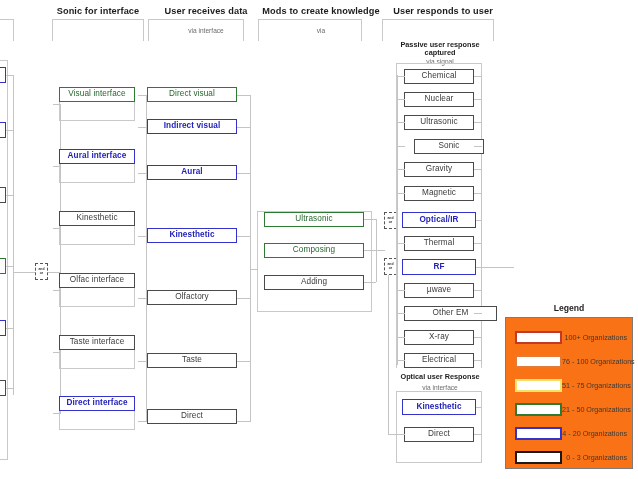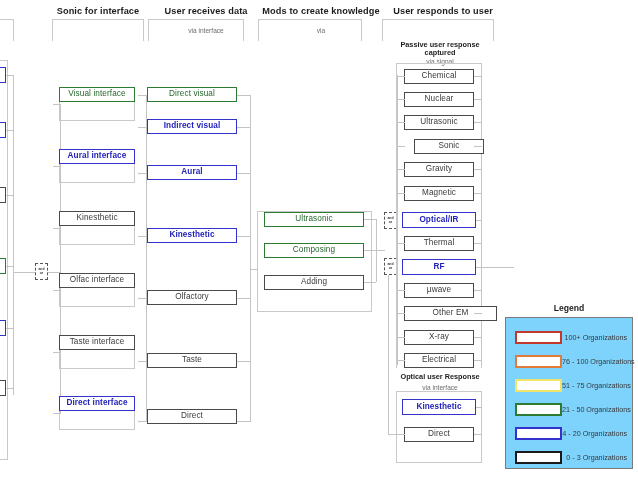--- a/index.html
+++ b/index.html
@@ -67,21 +67,21 @@
     font-size:3.4px;line-height:1.05;
     color:#333;font-weight:bold;
     display:flex;flex-direction:column;
     align-items:center;justify-content:center;
     text-align:center;
   }
 
   
   #legend-box{
     position:absolute;left:505px;top:317px;width:128px;height:152px;
-    box-sizing:border-box;border:1px solid #7b7b7b;background:#7dd3fc;
+    box-sizing:border-box;border:1px solid #7b7b7b;background:#f97316;
   }
   #legend-title{
     position:absolute;left:505px;top:303px;width:128px;
     text-align:center;font-size:8.6px;font-weight:bold;color:#1d1d1d;
   }
   .legend-row{
     position:absolute;left:0;width:128px;height:22px;
     display:flex;align-items:center;
   }
   .legend-swatch{

